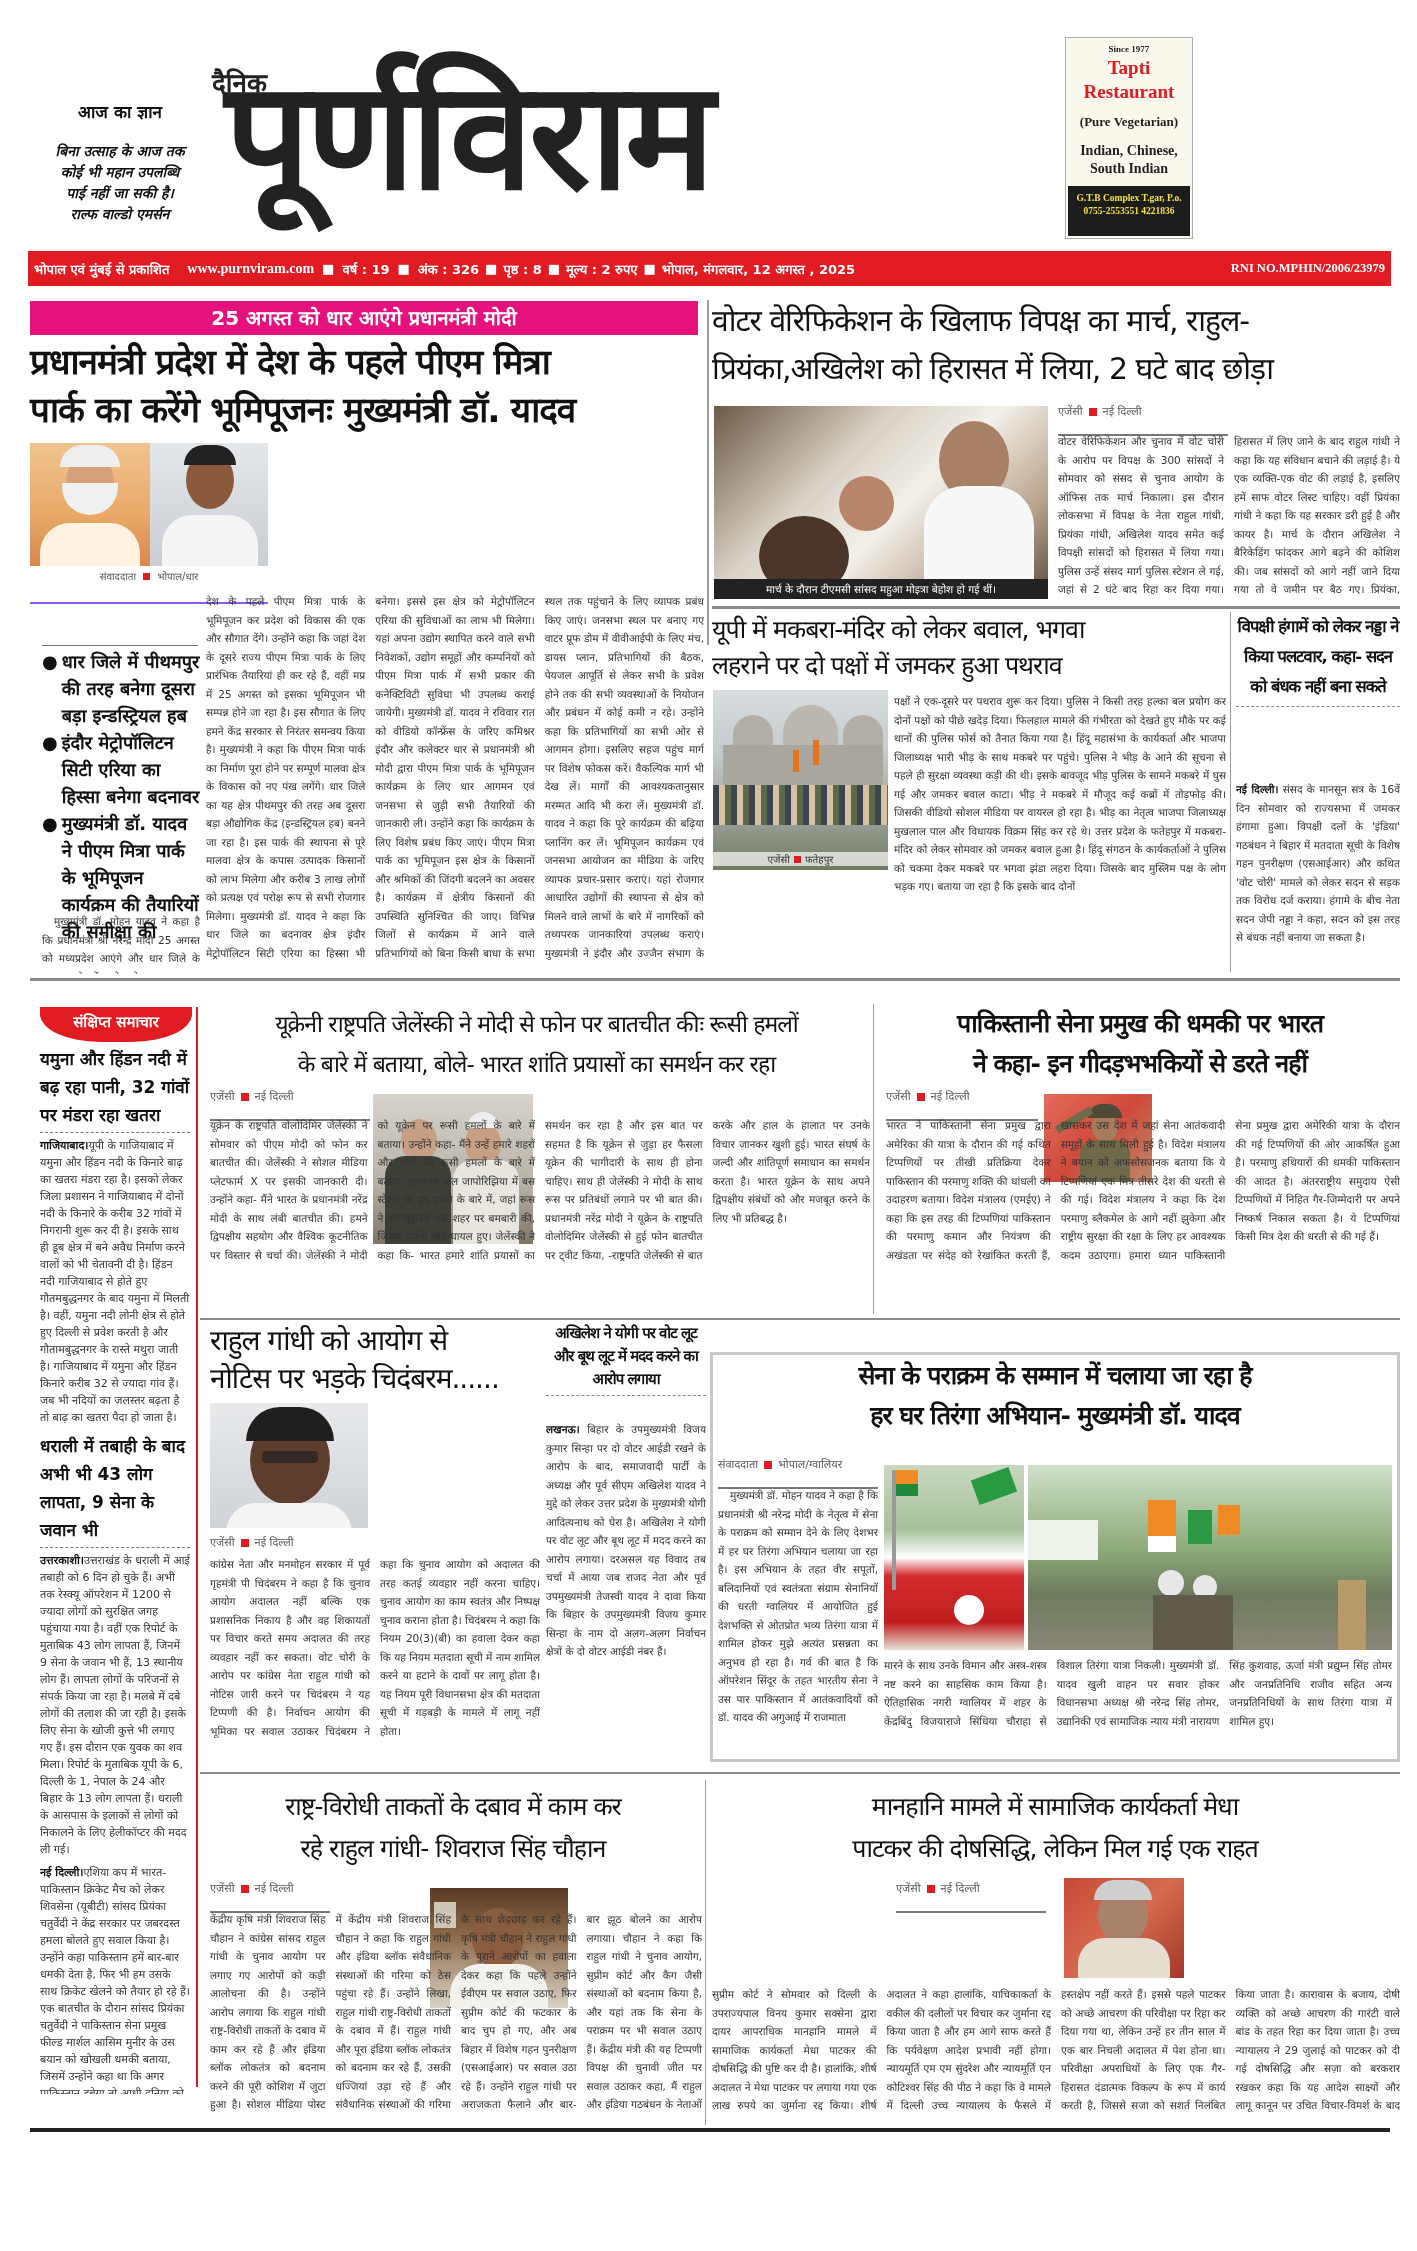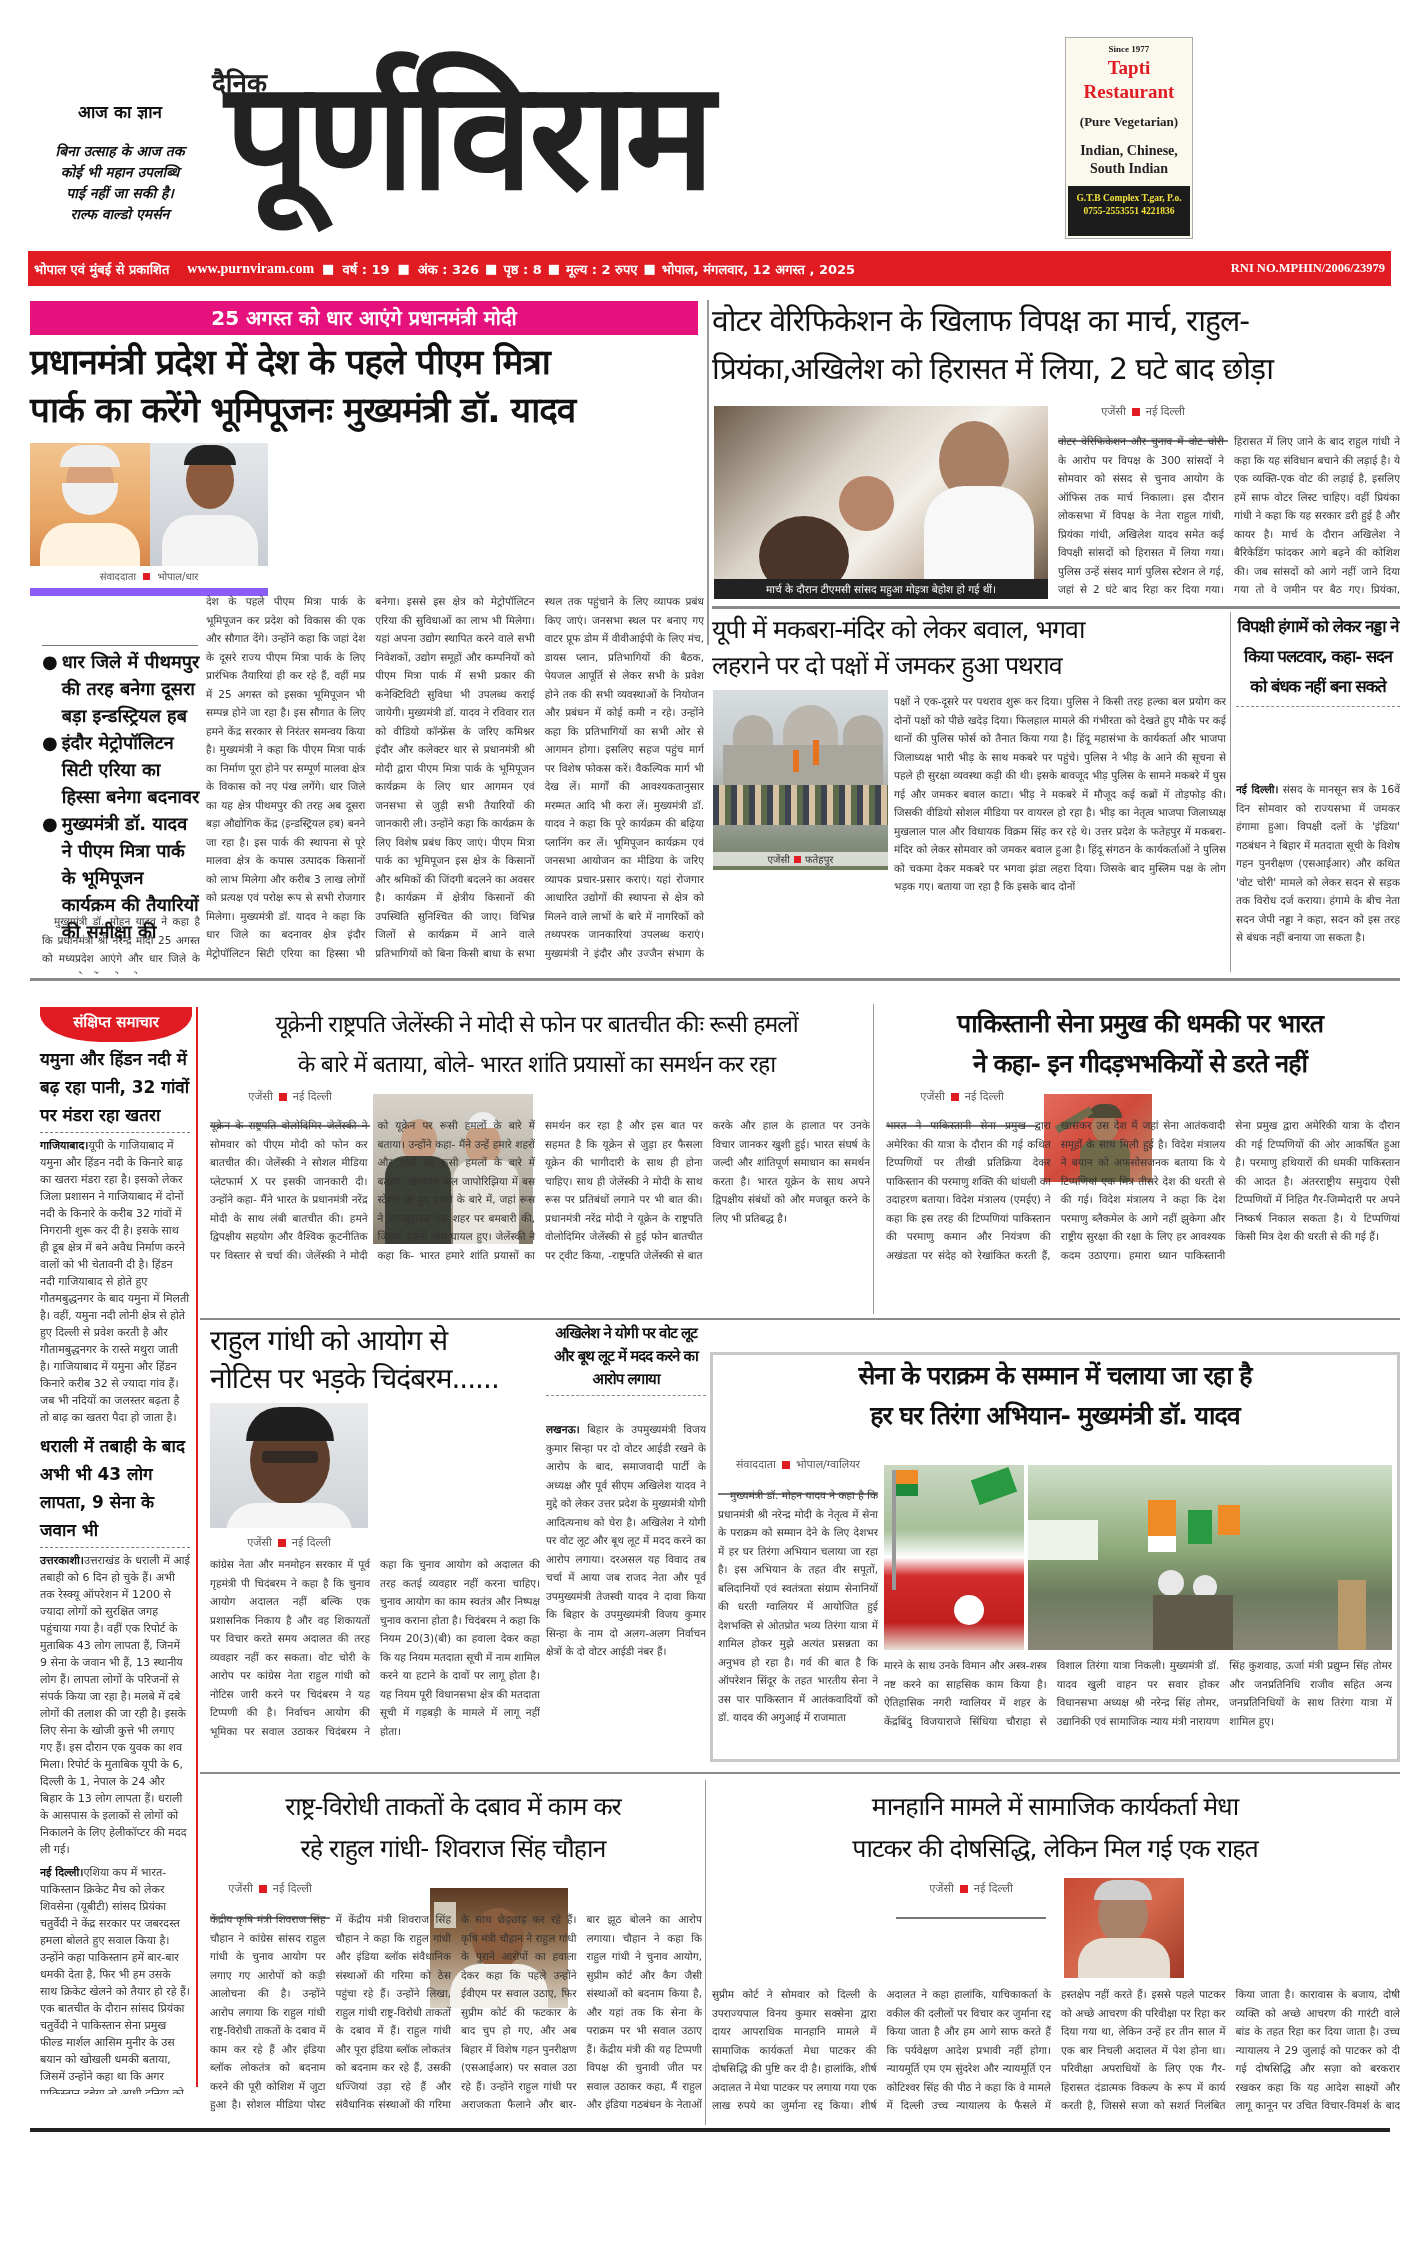--- a/index.html
+++ b/index.html
@@ -6,21 +6,21 @@
   html, body { width: 1417px; height: 2251px; background: #fff; overflow: hidden; }
   body { font-family: "DejaVu Sans", "Liberation Sans", sans-serif; color: #1a1a1a; position: relative; }
   .abs { position: absolute; }
   .hl { font-family: "DejaVu Sans", sans-serif; font-weight: bold; color: #111; line-height: 1.22; letter-spacing: -1px; }
   .hl-light { font-family: "DejaVu Sans", sans-serif; font-weight: normal; color: #111; line-height: 1.25; letter-spacing: -1px; }
   .body-text { font-family: "DejaVu Sans", sans-serif; font-size: 10.5px; line-height: 18.5px; color: #333; text-align: justify; overflow: hidden; }
   .cols2 { column-count: 2; column-gap: 10px; }
   .cols3 { column-count: 3; column-gap: 10px; }
   .cols4 { column-count: 4; column-gap: 10px; }
   .photo { position: absolute; overflow: hidden; }
-  .byline { font-family: "DejaVu Sans", sans-serif; font-size: 11px; color: #555; text-align: center; padding-bottom: 22px; border-bottom: 2px solid #777; margin-bottom: 6px; }
+  .byline { font-family: "DejaVu Sans", sans-serif; font-size: 11px; color: #555; padding-bottom: 16px; border-bottom: 2px solid #777; margin-bottom: 6px; }
   .byline .sq { display: inline-block; width: 8px; height: 8px; background: #e11b22; margin: 0 6px; vertical-align: middle; }
   .hr-grey { position: absolute; height: 3px; background: #8a8a8a; }
   .vr-grey { position: absolute; width: 2px; background: #9a9a9a; }
   .vr-red { position: absolute; width: 2px; background: #e11b22; }
   .bullet-hl { font-family: "DejaVu Sans", sans-serif; font-weight: bold; font-size: 18px; line-height: 27px; color: #111; }
   .side-hl { font-family: "DejaVu Sans", sans-serif; font-weight: bold; font-size: 17px; line-height: 28px; color: #111; padding-bottom: 3px; border-bottom: 1px dashed #777; margin-bottom: 4px; }
   .side-text { font-family: "DejaVu Sans", sans-serif; font-size: 11px; line-height: 17px; color: #333; }
   .dateline { font-weight: bold; color: #111; }
   .caption-bar { position: absolute; left: 0; right: 0; bottom: 0; background: #222; color: #fff; font-size: 10.5px; text-align: center; padding: 3px 16px; }
 </style>
@@ -79,21 +79,21 @@
   <div style="position:absolute;left:36px;top:10px;width:48px;height:58px;border-radius:50%;background:#d7a27b;"></div>
   <div style="position:absolute;left:30px;top:2px;width:60px;height:22px;border-radius:30px 30px 0 0;background:#eee;"></div>
   <div style="position:absolute;left:32px;top:40px;width:56px;height:32px;border-radius:0 0 28px 28px;background:#f0f0f0;"></div>
   <div style="position:absolute;left:10px;top:80px;width:100px;height:50px;border-radius:30px 30px 0 0;background:#fff3e0;"></div>
 </div>
 <div class="photo" style="left:150px;top:443px;width:118px;height:123px;background:linear-gradient(180deg,#e4e7ea,#c9ced4);">
   <div style="position:absolute;left:36px;top:8px;width:48px;height:58px;border-radius:50%;background:#8b5a3c;"></div>
   <div style="position:absolute;left:34px;top:2px;width:52px;height:20px;border-radius:26px 26px 0 0;background:#222;"></div>
   <div style="position:absolute;left:12px;top:72px;width:96px;height:55px;border-radius:30px 30px 0 0;background:#f4f4f4;"></div>
 </div>
-<div class="abs" style="left:30px;top:569px;width:238px;text-align:center;font-size:10px;color:#555;padding-bottom:5px;border-bottom:8px solid #8b5cf6;">
+<div class="abs" style="left:30px;top:569px;width:238px;text-align:center;font-size:10px;color:#555;padding-bottom:19px;border-bottom:2px solid #8b5cf6;">
   <span>संवाददाता</span>
   <span style="display:inline-block;width:7px;height:7px;background:#e11b22;margin:0 4px;"></span>
   <span>भोपाल/धार</span>
 </div>
 <div class="abs" style="left:42px;top:648px;width:158px;">
   <div class="bullet-hl" style="display:flex;">
       <span style="margin-right:4px;">●</span>
       <span>धार जिले में पीथमपुर की तरह बनेगा दूसरा बड़ा इन्डस्ट्रियल हब</span>
     </div>
   <div class="bullet-hl" style="display:flex;">

